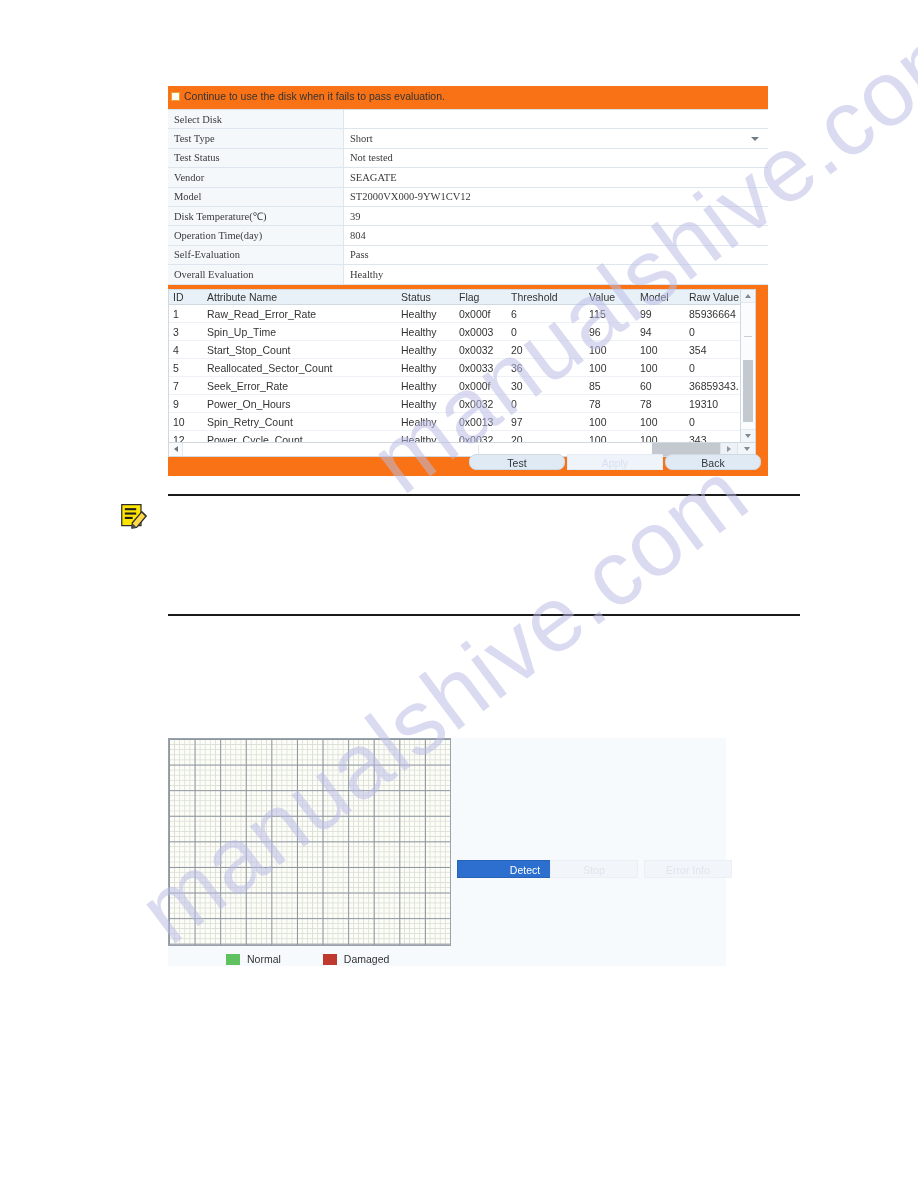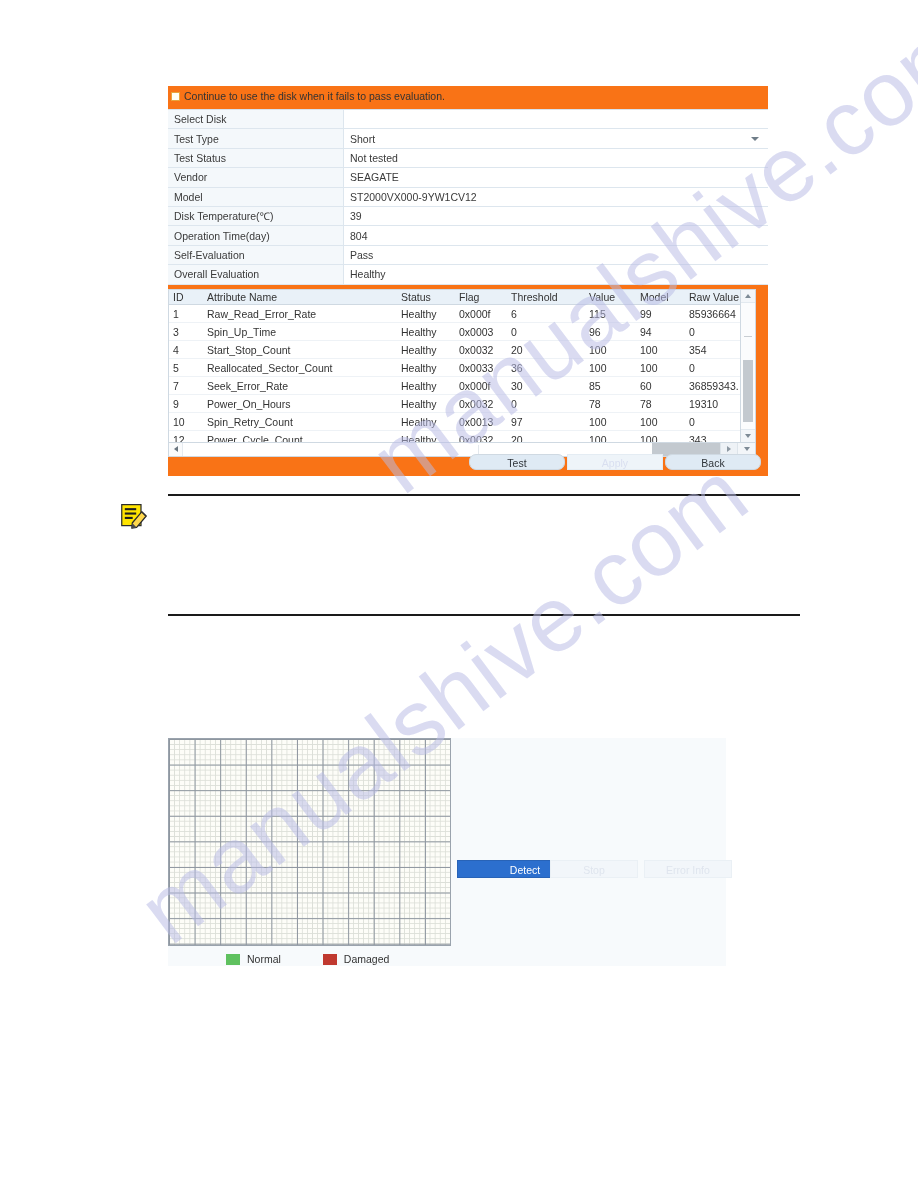--- a/index.html
+++ b/index.html
@@ -29,21 +29,21 @@
   }
   .chk-row{
     display:flex;align-items:center;height:18px;padding:1px 0 2px 3px;
   }
   .chkbox{
     width:9px;height:9px;border:1px solid #e8a33d;background:#fffdf4;
     box-sizing:border-box;margin-right:4px;flex:0 0 auto;
   }
   .chk-label{font-size:10.5px;color:#333;line-height:12px;}
 
-  .form{margin-top:2px;border-top:1px solid #d8e2ea;}
+  .form{margin-top:2px;border-top:1px solid #d8e2ea;font-family:Liberation Serif, serif;}
   .frow{display:flex;height:18.4px;border-bottom:1px solid #dde6ee;background:#ffffff;}
   .frow .lbl{
     width:176px;flex:0 0 176px;background:#f4f8fb;border-right:1px solid #dde6ee;
     font-size:10.5px;color:#3a3a3a;display:flex;align-items:center;padding-left:6px;
     box-sizing:border-box;
   }
   .frow .val{
     flex:1;background:#ffffff;font-size:10.5px;color:#3a3a3a;
     display:flex;align-items:center;padding-left:6px;box-sizing:border-box;
     position:relative;

